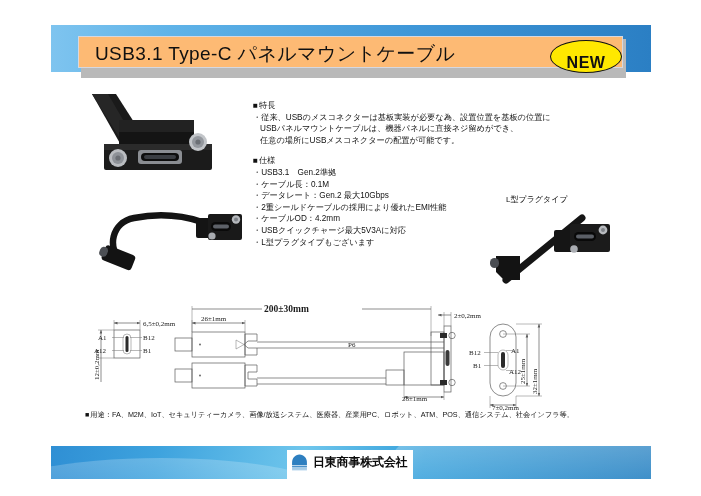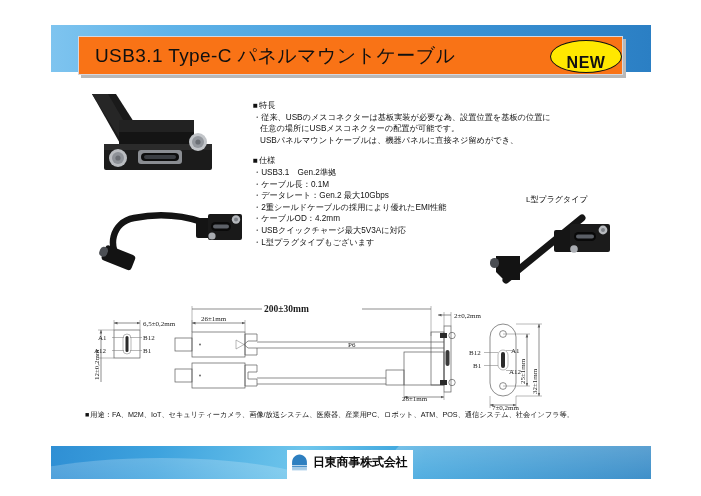--- a/index.html
+++ b/index.html
@@ -12,23 +12,23 @@
 
   
   .hdr-band{
     position:absolute;left:51px;top:25px;width:600px;height:47px;
     background:linear-gradient(90deg,#7ec4ef 0%,#5fb3e8 20%,#3f97d8 60%,#2b7fc4 100%);
   }
   .hdr-shadow{
     position:absolute;left:81px;top:39px;width:545px;height:39px;background:#b9b9b9;
   }
   .hdr-box{
-    position:absolute;left:78px;top:36px;width:545px;height:39px;
-    background:#f97316;border:1px solid #d6d8e0;box-sizing:border-box;
-    display:flex;align-items:center;
+    position:absolute;left:78px;top:36px;width:545px;height:32px;
+    background:#fdba74;border:1px solid #d6d8e0;box-sizing:border-box;
+    display:flex;align-items:flex-end;
   }
   .hdr-title{
     margin-left:16px;font-size:19px;color:#101010;letter-spacing:.4px;white-space:nowrap;
   }
   .new-badge{
     position:absolute;left:550px;top:40px;width:70px;height:31px;border-radius:50%;
     background:#ffe800;border:1.6px solid #111;
     display:flex;align-items:flex-end;justify-content:center;
     font-size:16px;font-weight:bold;color:#111;letter-spacing:.5px;
   }
@@ -43,21 +43,21 @@
   
   .txtcol{position:absolute;left:175px;top:16px;width:310px;}
   .hd{font-size:8.2px;color:#111;line-height:11.6px;white-space:nowrap;}
   .hd.sq::before{content:"■";margin-right:1px;}
   .ln{font-size:8.2px;color:#111;line-height:11.6px;white-space:nowrap;}
   .ln.dot::before{content:"・";}
   .ln.ind{padding-left:7px;}
   .gap{height:9px;}
 
   .ltype-label{
-    position:absolute;left:448px;top:110px;font-size:8px;color:#111;white-space:nowrap;
+    position:absolute;left:428px;top:110px;font-size:8px;color:#111;white-space:nowrap;
   }
 
   
   .drawing{position:absolute;left:8px;top:212px;width:535px;height:122px;}
 
   
   .foot-notes{position:absolute;left:85px;top:410px;width:545px;}
   .fn{font-size:7.2px;color:#111;line-height:10.5px;white-space:nowrap;}
   .fn::before{content:"■";margin-right:1px;}
 
@@ -147,22 +147,22 @@
           <circle cx="138" cy="17.5" r="2" fill="#7e8288"></circle>
           <circle cx="114" cy="34" r="3.6" fill="#a9acb1"></circle>
         </g>
       </svg>
     </div>
 
     <div class="txtcol">
 
       <div class="hd sq">特長</div>
       <div class="ln">・従来、USBのメスコネクターは基板実装が必要な為、設置位置を基板の位置に</div>
+      <div class="ln ind">USBパネルマウントケーブルは、機器パネルに直接ネジ留めができ、</div>
       <div class="ln ind">任意の場所にUSBメスコネクターの配置が可能です。</div>
-      <div class="ln ind">USBパネルマウントケーブルは、機器パネルに直接ネジ留めができ、</div>
 
       <div class="gap"></div>
 
       <div class="hd sq">仕様</div>
       <div class="ln dot">USB3.1　Gen.2準拠</div>
       <div class="ln dot">ケーブル長：0.1M</div>
       <div class="ln dot">データレート：Gen.2 最大10Gbps</div>
       <div class="ln dot">2重シールドケーブルの採用により優れたEMI性能</div>
       <div class="ln dot">ケーブルOD：4.2mm</div>
       <div class="ln dot">USBクイックチャージ最大5V3Aに対応</div>

